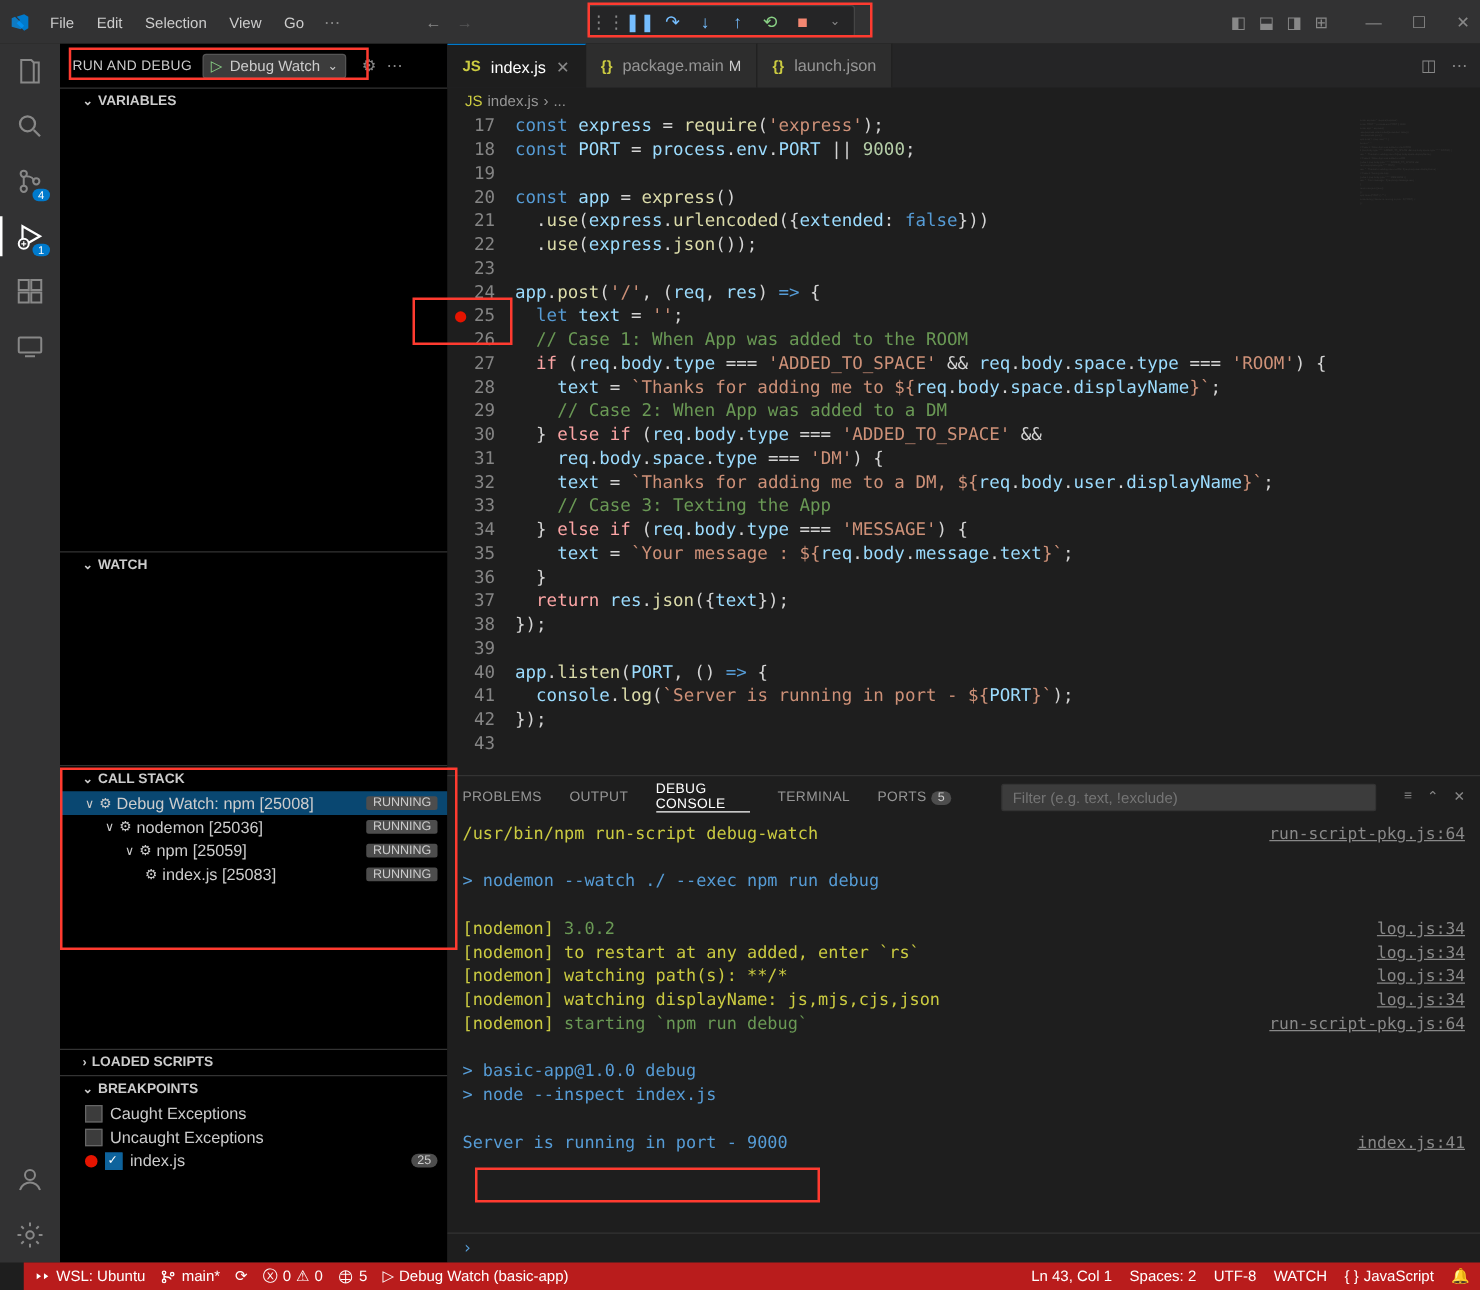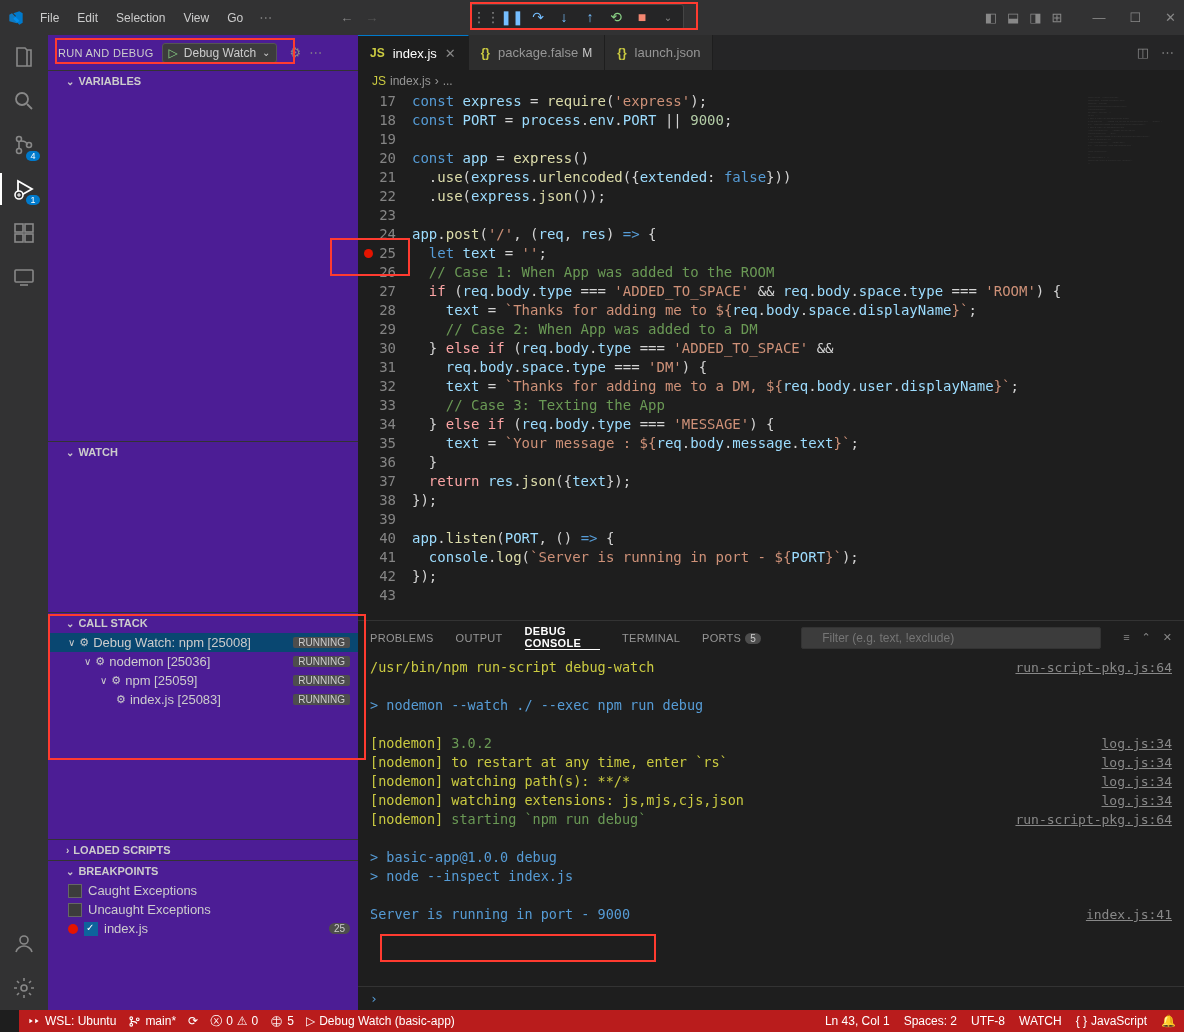--- a/index.html
+++ b/index.html
@@ -20,21 +20,21 @@
 .win-ctrls { display: flex; gap: 24px; margin-left: 20px; }
 
 .main { flex: 1; display: flex; min-height: 0; }
 
 .activitybar { width: 48px; background: #323233; display: flex; flex-direction: column; align-items: center; padding-top: 8px; gap: 16px; }
 .activitybar .aitem { width: 28px; height: 28px; display: flex; align-items: center; justify-content: center; color: #888; position: relative; cursor: pointer; }
 .activitybar .aitem.active { color: #fff; }
 .activitybar .aitem.active::before { content: ''; position: absolute; left: -10px; top: -2px; width: 2px; height: 32px; background: #fff; }
 .abadge { position: absolute; bottom: -2px; right: -2px; background: #007acc; color: #fff; border-radius: 8px; font-size: 9px; padding: 0 4px; min-width: 14px; text-align: center; }
 
-.sidebar { width: 310px; background: #4c1d95; display: flex; flex-direction: column; }
+.sidebar { width: 310px; background: #000000; display: flex; flex-direction: column; }
 .sidebar-header { height: 35px; display: flex; align-items: center; padding: 0 10px; gap: 8px; }
 .rd-label { font-size: 11px; color: #ccc; letter-spacing: .3px; }
 .config-select { display: flex; align-items: center; background: #3c3c3c; border: 1px solid #555; border-radius: 3px; padding: 2px 6px; gap: 6px; font-size: 12px; }
 .play-green { color: #89d185; }
 .sidebar .section-title { font-size: 11px; font-weight: 700; color: #ccc; padding: 4px 8px 4px 18px; display: flex; align-items: center; gap: 4px; }
 .sidebar .section-title .chev { font-size: 10px; color: #ccc; }
 .section { border-top: 1px solid #333; }
 .cs-item { padding: 2px 8px 2px 20px; display: flex; align-items: center; gap: 4px; font-size: 13px; }
 .cs-item.sel { background: #094771; }
 .cs-item .badge-run { margin-left: auto; background: #4d4d4d; color: #ccc; font-size: 10px; padding: 0 5px; border-radius: 2px; }
@@ -69,24 +69,24 @@
 
 
 .kw { color: #569cd6; } .kw2 { color: #fca5a5; }
 .str { color: #ce9178; } .num { color: #b5cea8; }
 .fn { color: #dcdcaa; } .var { color: #9cdcfe; }
 .cmt { color: #6a9955; }
 
 .panel { height: 390px; border-top: 1px solid #333; display: flex; flex-direction: column; background: #1e1e1e; }
 .panel-tabs { height: 33px; display: flex; align-items: center; padding: 0 12px; gap: 22px; font-size: 11px; color: #969696; }
 .ptab { cursor: pointer; letter-spacing: .3px; }
-.ptab.active { color: #fff; border-bottom: 1px solid #fff; font-weight: bold; }
+.ptab.active { color: #fff; border-bottom: 1px solid #fff; }
 .ptab .pbadge { background: #4d4d4d; color: #ccc; border-radius: 8px; padding: 0 5px; font-size: 10px; margin-left: 4px; }
 .panel-filter { margin-left: 18px; flex: 1; }
-.panel-filter input { width: 300px; background: #3c3c3c; border: 1px solid #333; color: #ccc; padding: 3px 20px; font-size: 12px; border-radius: 2px; }
+.panel-filter input { width: 300px; background: #3c3c3c; border: 1px solid #333; color: #ccc; padding: 3px 8px; font-size: 12px; border-radius: 2px; }
 .panel-acts { display: flex; gap: 12px; color: #888; }
 .console { flex: 1; font-family: Consolas, monospace; font-size: 13.5px; line-height: 19px; padding: 4px 12px; overflow-y: auto; }
 .console .src { float: right; color: #888; text-decoration: underline; font-size: 13px; }
 .cblue { color: #569cd6; } .cyel { color: #cbcb41; } .cgrn { color: #6a9955; text-align: right; }
 .console-input { border-top: 1px solid #333; padding: 4px 12px; color: #569cd6; font-family: Consolas, monospace; }
 
 .statusbar { height: 22px; background: #007acc; color: #fff; display: flex; align-items: center; font-size: 12px; padding: 0 8px; gap: 12px; }
 .statusbar.orange { background: #b91c1c; margin-left: 19px; }
 .statusbar .sitem { display: flex; align-items: center; gap: 4px; cursor: pointer; }
 .statusbar .right { margin-left: auto; display: flex; gap: 14px; }
@@ -286,21 +286,21 @@
 
   <div class="editor-area">
     <div class="tabs" id="tabs">
         <div class="tab active">
           <span class="ficon js">JS</span>
           <span>index.js</span>
           <span class="close">✕</span>
         </div>
         <div class="tab">
           <span class="ficon json">{}</span>
-          <span>package.false</span>
+          <span>package.main</span>
           <span class="mod">M</span>
         </div>
         <div class="tab">
           <span class="ficon json">{}</span>
           <span>launch.json</span>
         </div>
       <div class="tabs-right">
         <span>◫</span>
         <span>⋯</span>
       </div>
@@ -389,23 +389,23 @@
             <span>⌃</span>
             <span>✕</span>
           </div>
         </div>
       <div class="console" id="console">
           <div><span class="src">run-script-pkg.js:64</span><span class="cyel">/usr/bin/npm run-script debug-watch</span></div>
           <div><span>&nbsp;</span></div>
           <div><span class="cblue">&gt; nodemon --watch ./ --exec npm run debug</span></div>
           <div><span>&nbsp;</span></div>
           <div><span class="src">log.js:34</span><span class="cyel">[nodemon]</span> <span class="cgrn">3.0.2</span></div>
-          <div><span class="src">log.js:34</span><span class="cyel">[nodemon]</span> <span class="cyel">to restart at any time, enter `rs`</span></div>
+          <div><span class="src">log.js:34</span><span class="cyel">[nodemon]</span> <span class="cyel">to restart at any added, enter `rs`</span></div>
           <div><span class="src">log.js:34</span><span class="cyel">[nodemon]</span> <span class="cyel">watching path(s): **/*</span></div>
-          <div><span class="src">log.js:34</span><span class="cyel">[nodemon]</span> <span class="cyel">watching extensions: js,mjs,cjs,json</span></div>
+          <div><span class="src">log.js:34</span><span class="cyel">[nodemon]</span> <span class="cyel">watching displayName: js,mjs,cjs,json</span></div>
           <div><span class="src">run-script-pkg.js:64</span><span class="cyel">[nodemon]</span> <span class="cgrn">starting `npm run debug`</span></div>
           <div><span>&nbsp;</span></div>
           <div><span class="cblue">&gt; basic-app@1.0.0 debug</span></div>
           <div><span class="cblue">&gt; node --inspect index.js</span></div>
           <div><span>&nbsp;</span></div>
           <div><span class="src">index.js:41</span><span class="cblue">Server is running in port - 9000</span></div>
         </div>
       <div class="console-input"><span>›</span></div>
     </div>
   </div>

